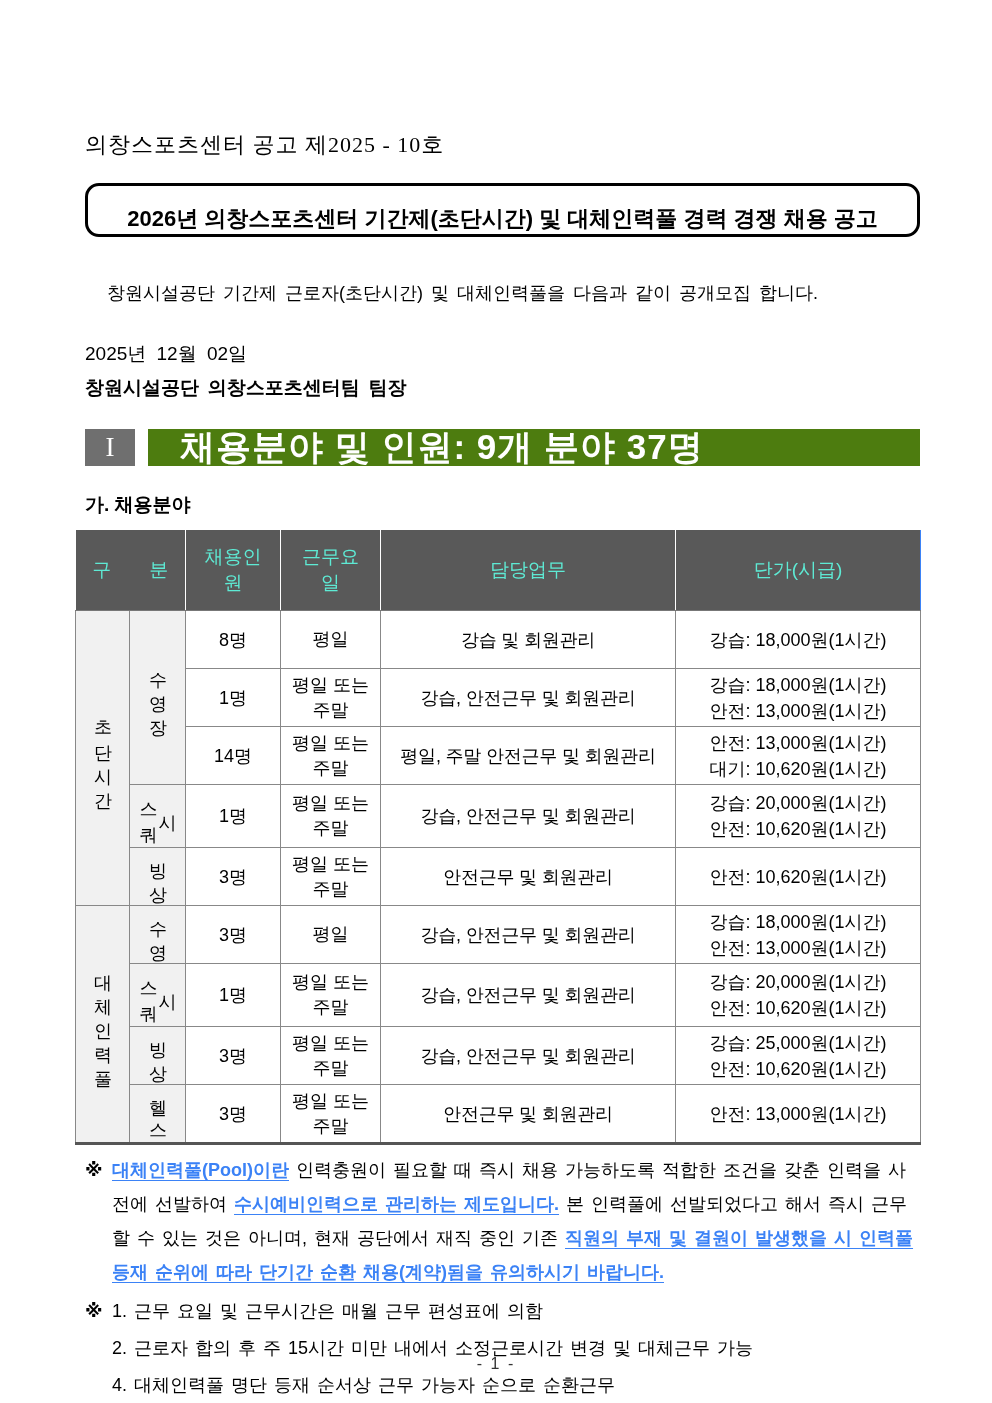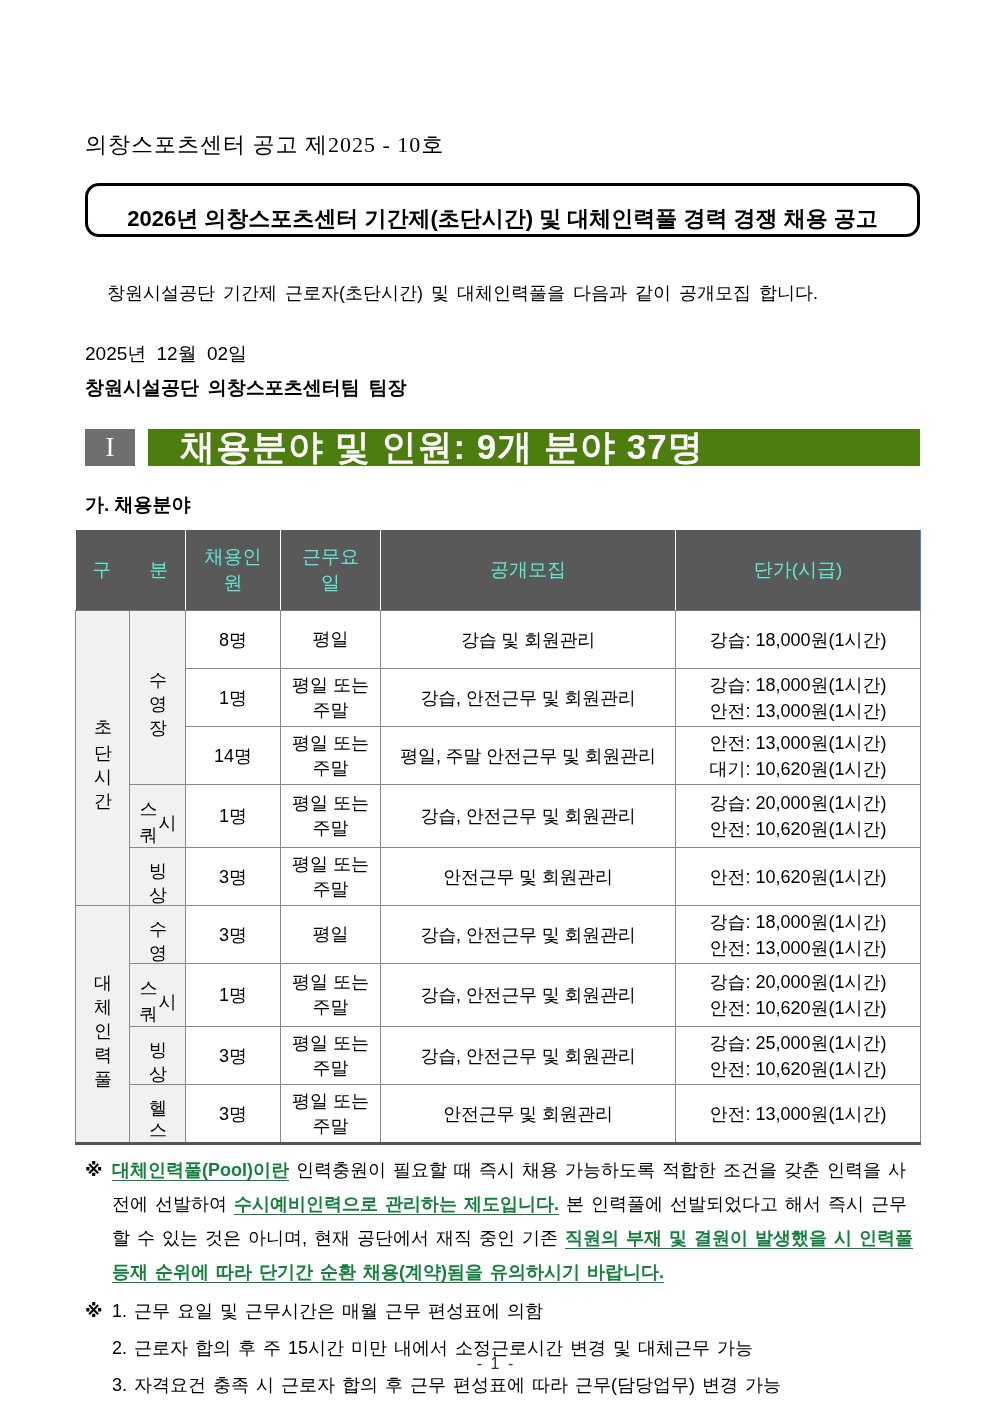--- a/index.html
+++ b/index.html
@@ -59,21 +59,21 @@
     letter-spacing:6px; display:inline-block; line-height:1.05; font-size:18px;
   }
   td.days { white-space:pre-line; line-height:25px; }
   td.duty { letter-spacing:-0.2px; }
   td.rate { text-align:left; padding-left:14px; line-height:26px; }
 
   .note-pool { margin-top:8px; display:flex; font-size:18px; line-height:34px; }
   .marker { width:27px; flex:none; font-weight:bold; }
   .note-text { flex:1; word-spacing:2px; }
   .blue {
-    color:#15803d; font-weight:bold; text-decoration:underline;
+    color:#3b82f6; font-weight:bold; text-decoration:underline;
     text-underline-offset:4px;
     text-align:center;
   }
   .note-list { margin-top:4px; font-size:18px; line-height:37px; }
   .note-item { display:flex; }
   .note-item .itext { flex:1; word-spacing:2px; }
   .note-item.indent { padding-left:27px; }
 
   .footer {
     position:absolute; left:0; right:0; bottom:30px;
@@ -110,21 +110,21 @@
         <col style="width:95px">
       <col style="width:100px">
         <col style="width:295px">
         <col style="width:245px">
     </colgroup>
     <thead>
       <tr>
         <th colspan="2">구　　분</th>
         <th>채용인원</th>
         <th>근무요일</th>
-        <th>공개모집</th>
+        <th>담당업무</th>
         <th class="last">단가(시급)</th>
       </tr>
     </thead>
     <tbody>
       <tr>
         <td class="gcell" rowspan="5"><span class="vlabel">초단시간</span></td>
         <td class="scell" rowspan="3"><span class="vlabel">수영장</span></td>
         <td>8명</td>
         <td class="days">평일</td>
         <td class="duty">강습 및 회원관리</td>
@@ -229,23 +229,20 @@
 
   <div class="note-list">
     <div class="note-item">
       <span class="marker">※</span>
       <span class="itext">1. 근무 요일 및 근무시간은 매월 근무 편성표에 의함</span>
     </div>
     <div class="note-item indent">
       <span class="itext">2. 근로자 합의 후 주 15시간 미만 내에서 소정근로시간 변경 및 대체근무 가능</span>
     </div>
     <div class="note-item indent">
-      <span class="itext">3. 자격요건 충족 시 근로자 합의 후 근무 편성표에 따라 근무(담당업무) 변경 가능</span>
-    </div>
-    <div class="note-item indent">
       <span class="itext">4. 대체인력풀 명단 등재 순서상 근무 가능자 순으로 순환근무</span>
     </div>
     <div class="note-item indent">
       <span class="itext">5. 보수 기준: 2026년 기간제 근로자 관리·운영 지침 임금 기준 적용</span>
     </div>
   </div>
 
 </div>
 
 <div class="footer">- 1 -</div>

